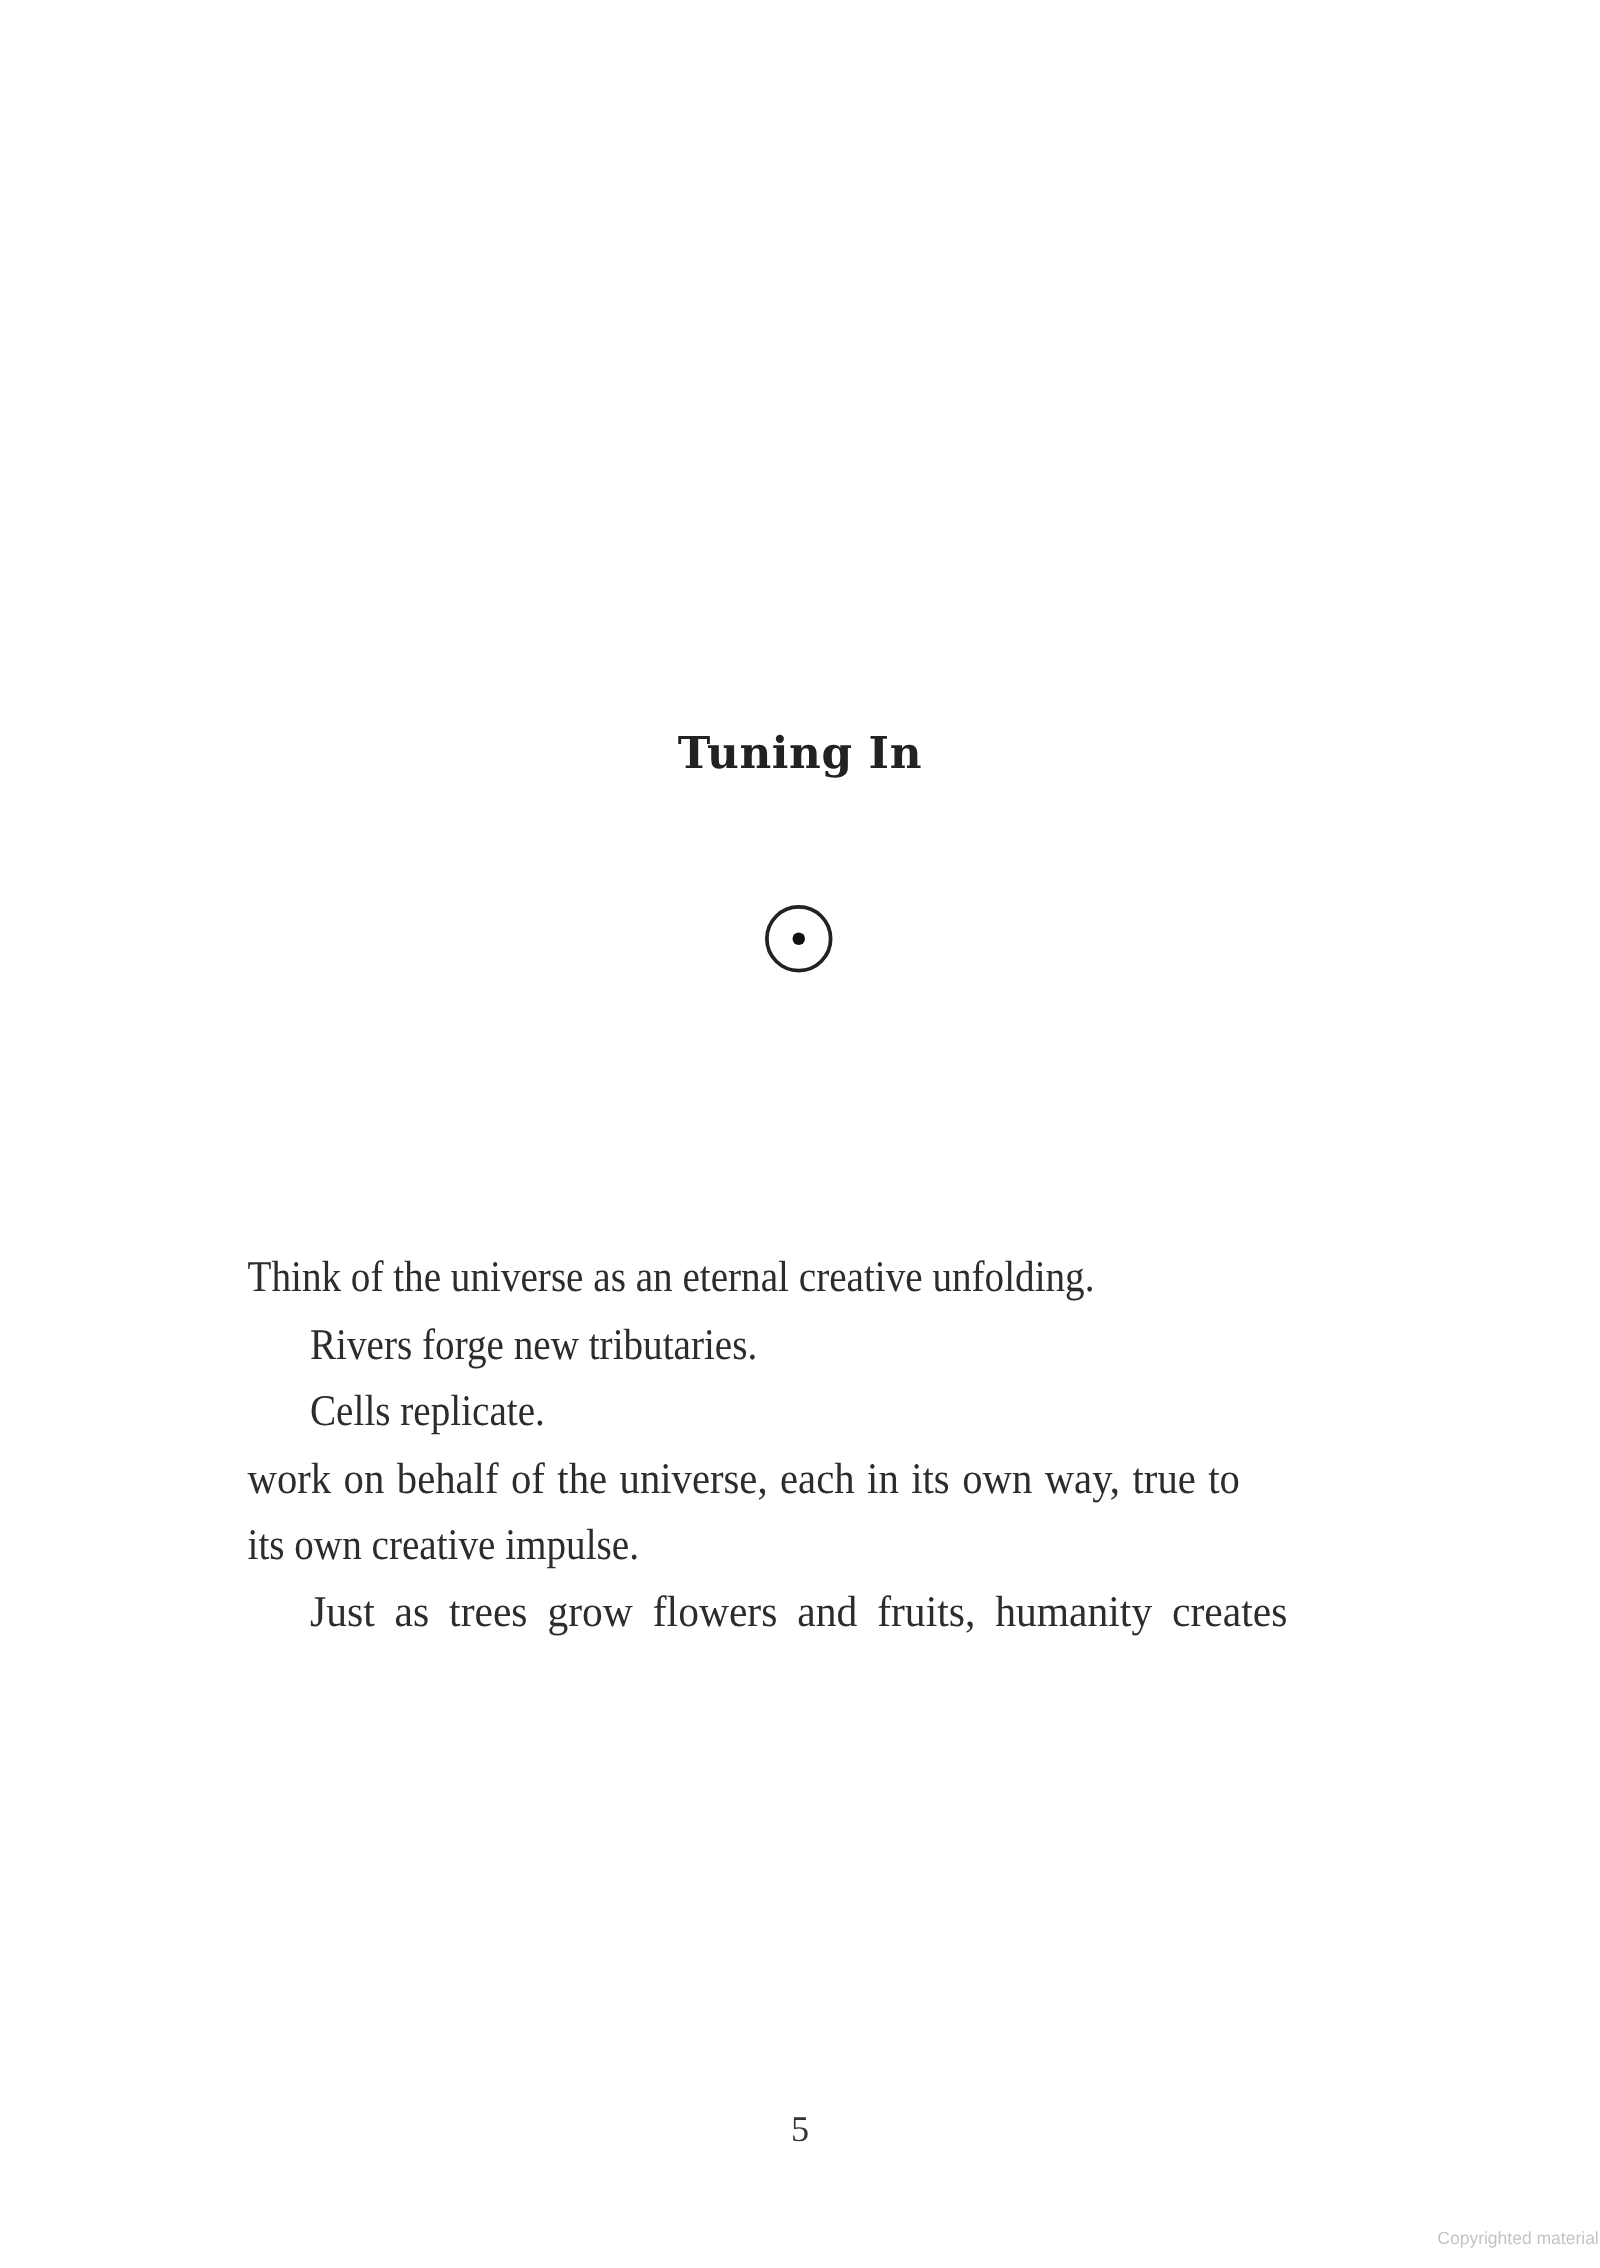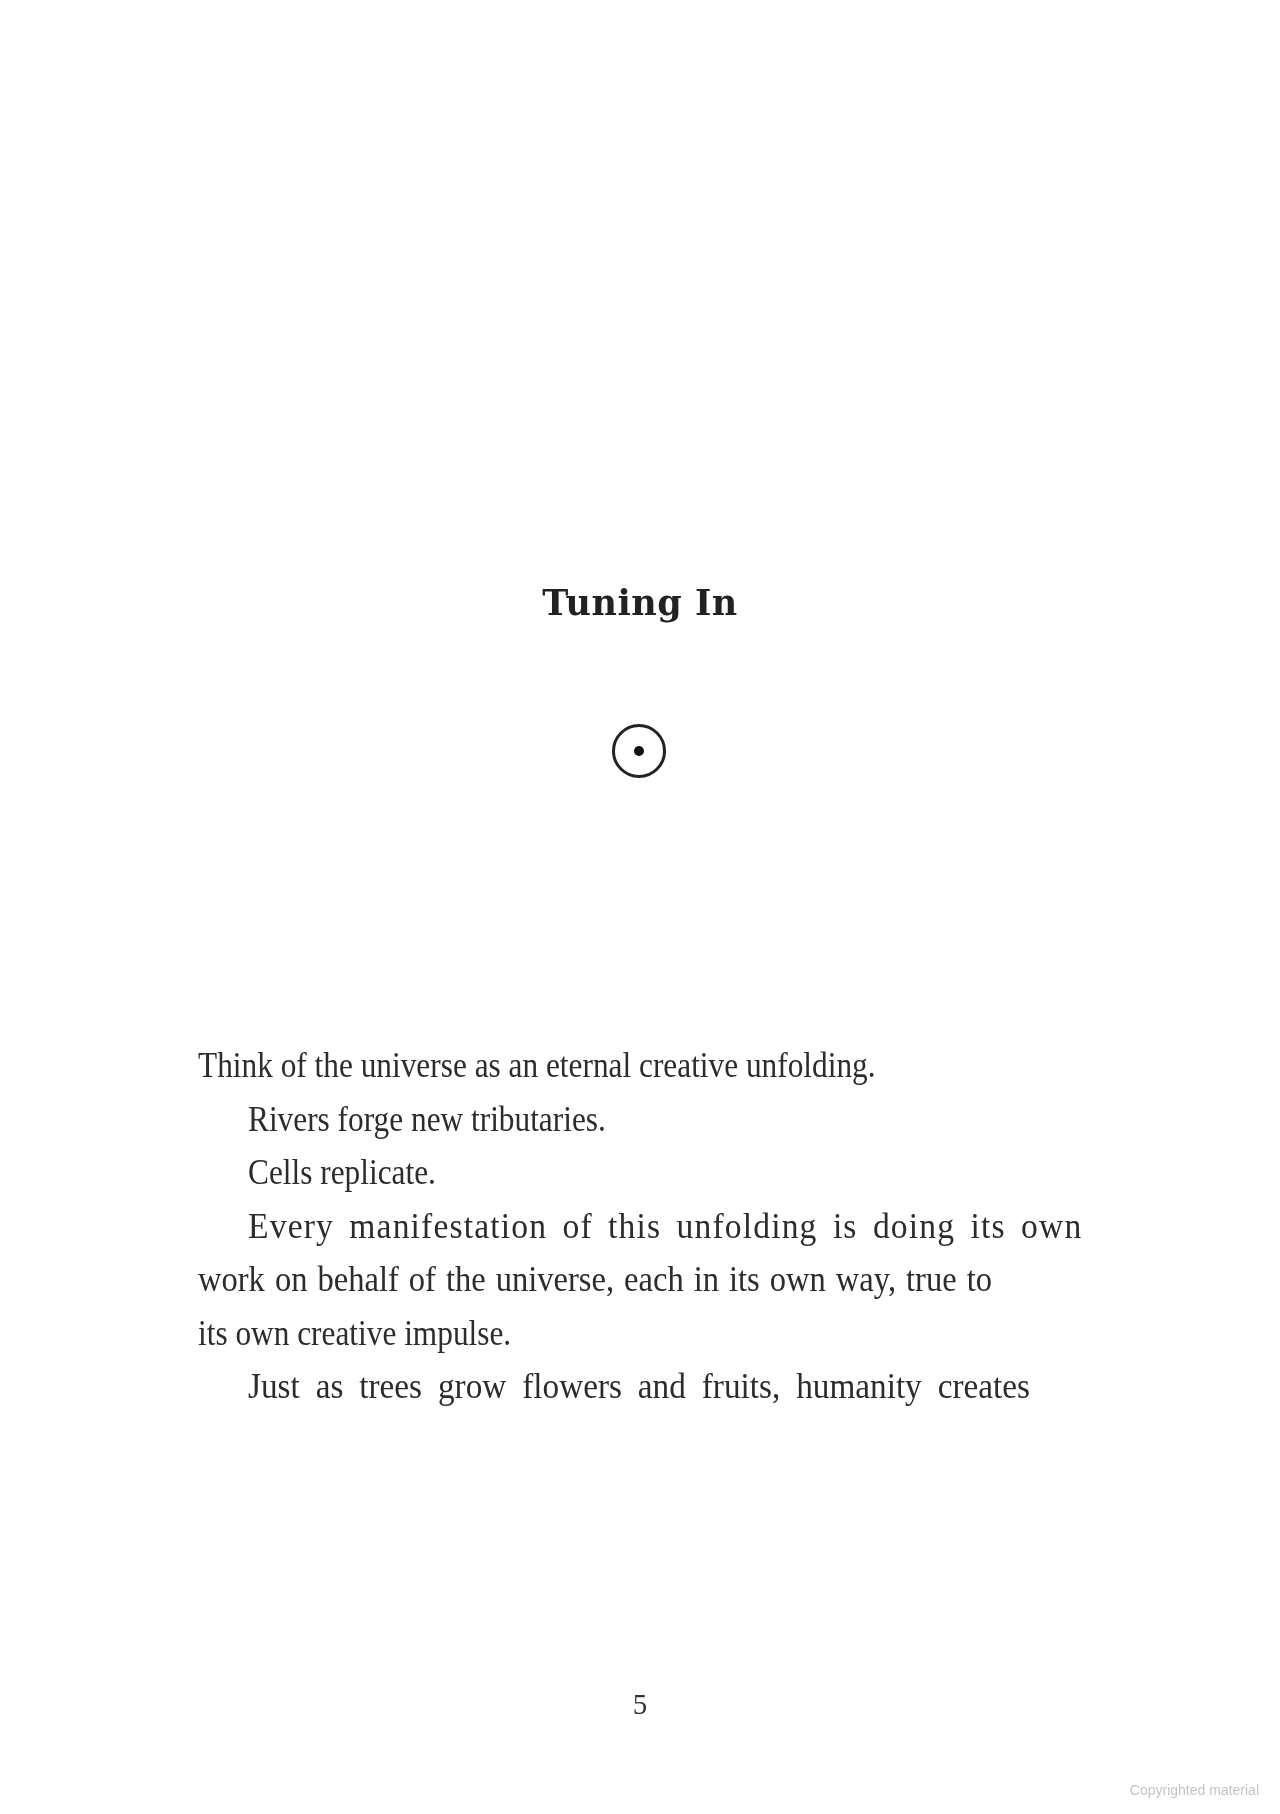--- a/index.html
+++ b/index.html
@@ -41,21 +41,20 @@
     }
     .body-text {
       position: absolute;
       left: 198px;
       top: 995px;
       width: 888px;
       font-family: "Liberation Serif", serif;
       font-size: 35px;
       line-height: 53.5px;
       color: #2c2c2c;
-      margin-top: 44px;
     }
     .line {
       display: block;
       white-space: nowrap;
       height: 53.5px;
       transform-origin: left center;
     }
     .line.indent { padding-left: 50px; }
     .line span.inner {
       display: inline-block;
@@ -67,21 +66,21 @@
       top: 1688px;
       left: 0;
       width: 1280px;
       text-align: center;
       font-family: "Liberation Serif", serif;
       font-size: 29px;
       color: #333;
     }
     .watermark {
       position: absolute;
-      right: 21px;
+      right: 1px;
       top: 1782px;
       font-family: "Liberation Sans", sans-serif;
       font-size: 14px;
       color: #c4c4c4;
     }
   </style>
 </head>
 <body>
 
 <div class="page">
@@ -96,23 +95,20 @@
   <div class="body-text">
     <div class="line">
       <span class="inner" style="transform: scaleX(0.895);">Think of the universe as an eternal creative unfolding.</span>
     </div>
     <div class="line indent">
       <span class="inner" style="transform: scaleX(0.895);">Rivers forge new tributaries.</span>
     </div>
     <div class="line indent">
       <span class="inner" style="transform: scaleX(0.895);">Cells replicate.</span>
     </div>
-    <div class="line indent">
-      <span class="inner" style="transform: scaleX(0.96); letter-spacing: 1.2px; word-spacing: 6px;">Every manifestation of this unfolding is doing its own</span>
-    </div>
     <div class="line">
       <span class="inner" style="transform: scaleX(0.93); word-spacing: 2px;">work on behalf of the universe, each in its own way, true to</span>
     </div>
     <div class="line">
       <span class="inner" style="transform: scaleX(0.895);">its own creative impulse.</span>
     </div>
     <div class="line indent">
       <span class="inner" style="transform: scaleX(0.95); word-spacing: 8px;">Just as trees grow flowers and fruits, humanity creates</span>
     </div>
   </div>

